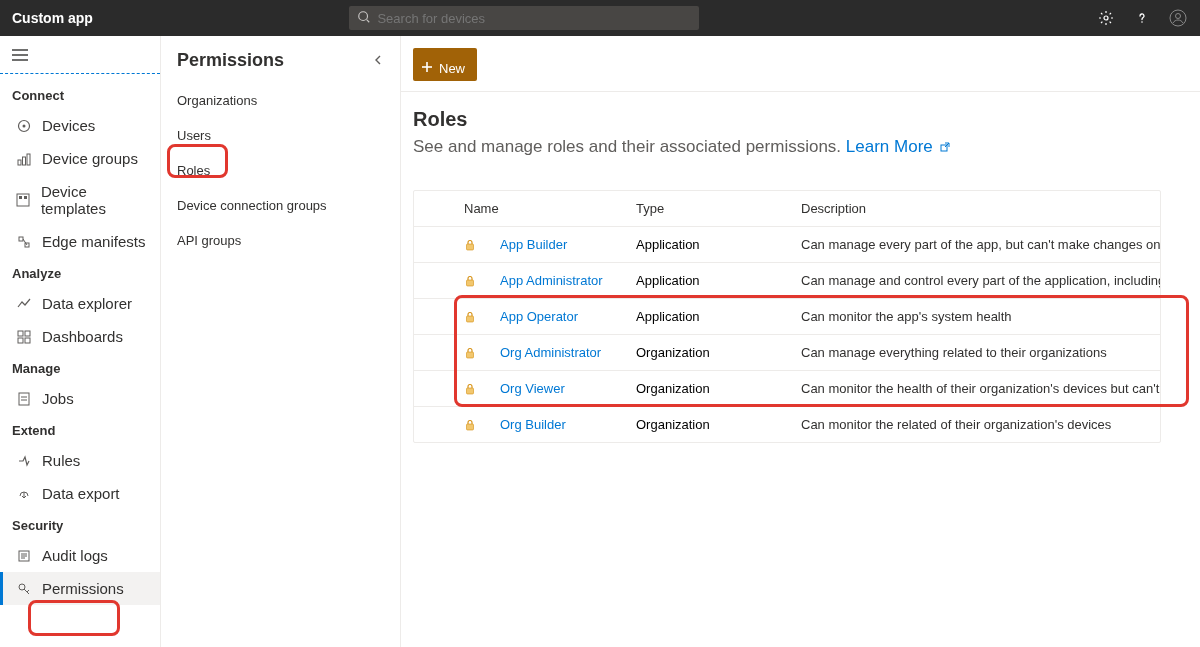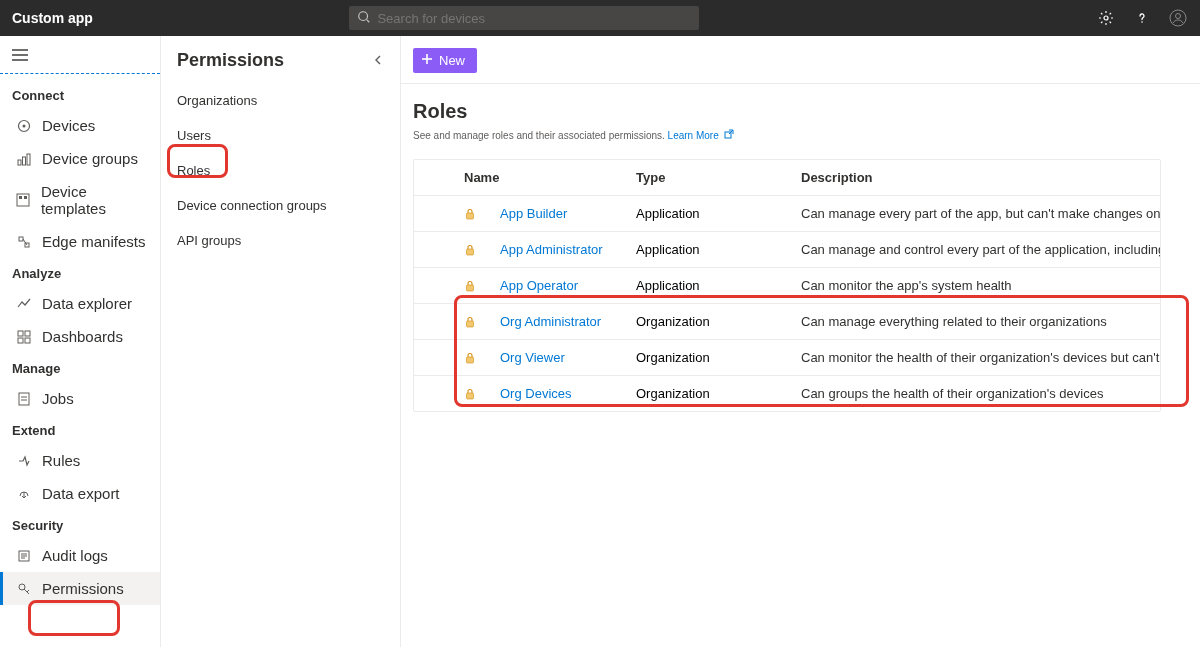--- a/index.html
+++ b/index.html
@@ -32,31 +32,31 @@
 .subpanel { width: 240px; border-right: 1px solid #edebe9; position: relative; }
 .subpanel-header { display: flex; align-items: center; justify-content: space-between; padding: 14px 16px 12px; font-size: 18px; font-weight: 600; }
 .subpanel-header .chev { cursor: pointer; color: #605e5c; }
 .sub-item { padding: 10px 16px; font-size: 13px; color: #323130; cursor: pointer; }
 .sub-item.roles { background: #fff; }
 .subpanel .sub-list { }
 
 
 .main { flex: 1; padding: 12px 0 0 0; overflow: hidden; }
 .new-btn-wrap { padding: 0 0 10px 12px; }
-.new-btn { background: #8b5cf6; color: #fff; border: none; border-radius: 2px; padding: 5px 12px 5px 8px; font-size: 13px; cursor: pointer; display: inline-flex; align-items: center; gap: 6px; }
+.new-btn { background: #a16207; color: #fff; border: none; border-radius: 2px; padding: 13px 12px 5px 8px; font-size: 13px; cursor: pointer; display: inline-flex; align-items: center; gap: 6px; }
 .main-divider { border-bottom: 1px solid #edebe9; }
 .main-inner { padding: 16px 0 0 12px; }
 .page-title { font-size: 20px; font-weight: 600; margin-bottom: 6px; }
-.page-desc { font-size: 10px; color: #605e5c; margin-bottom: 18px; }
+.page-desc { font-size: 17px; color: #605e5c; margin-bottom: 33px; }
 .page-desc a { color: #0078d4; text-decoration: none; }
 .page-desc .ext-icon { margin-left: 2px; color: #0078d4; }
 
 
 .table { border: 1px solid #edebe9; border-radius: 2px; width: 748px; }
-.thead { display: flex; border-bottom: 1px solid #edebe9; font-weight: 700; font-size: 13px; }
+.thead { display: flex; border-bottom: 1px solid #edebe9; font-weight: 400; font-size: 13px; }
 .th, .td { padding: 10px 12px; }
 .col-name { width: 210px; padding-left: 50px; }
 .col-type { width: 165px; }
 .col-desc { flex: 1; white-space: nowrap; overflow: hidden; text-overflow: clip; }
 .trow { display: flex; border-bottom: 1px solid #edebe9; align-items: center; font-size: 13px; }
 .trow:last-child { border-bottom: none; }
 .td.col-name { display: flex; align-items: center; gap: 8px; }
 .lock-icon { color: #d58e0f; display: inline-flex; }
 .role-link { color: #0078d4; cursor: pointer; margin-left: 16px; }
 .td.col-type { color: #000000; }
@@ -358,24 +358,24 @@
     <div class="td col-desc">Can monitor the health of their organization's devices but can't make</div>
             </div>
             <div class="trow">
     <div class="td col-name">
       <span class="lock-icon">
                   <svg width="12" height="12" viewBox="0 0 12 12">
                     <rect x="2.5" y="5" width="7" height="6" rx="1" fill="#f2c76e" stroke="#d58e0f" stroke-width="0.6"></rect>
                     <path d="M4 5V3.5a2 2 0 0 1 4 0V5" stroke="#d58e0f" fill="none" stroke-width="1.1"></path>
                   </svg>
                 </span>
-      <span class="role-link">Org Devices</span>
+      <span class="role-link">Org Builder</span>
     </div>
     <div class="td col-type">Organization</div>
-    <div class="td col-desc">Can groups the health of their organization's devices</div>
+    <div class="td col-desc">Can monitor the related of their organization's devices</div>
             </div>
           </div>
       </div>
     </div>
   </div>
 
 </div>
 
 <div class="overlay">
   <div class="highlight-box hl-roles"></div>

